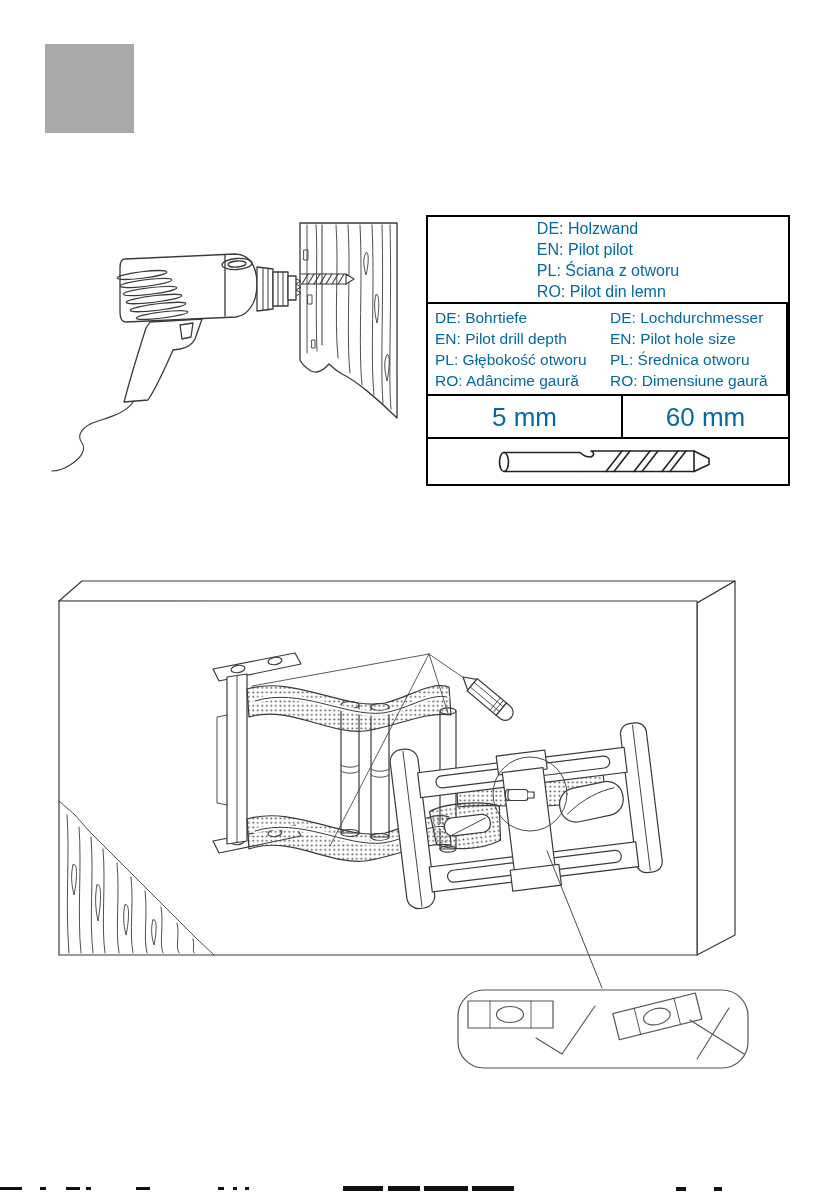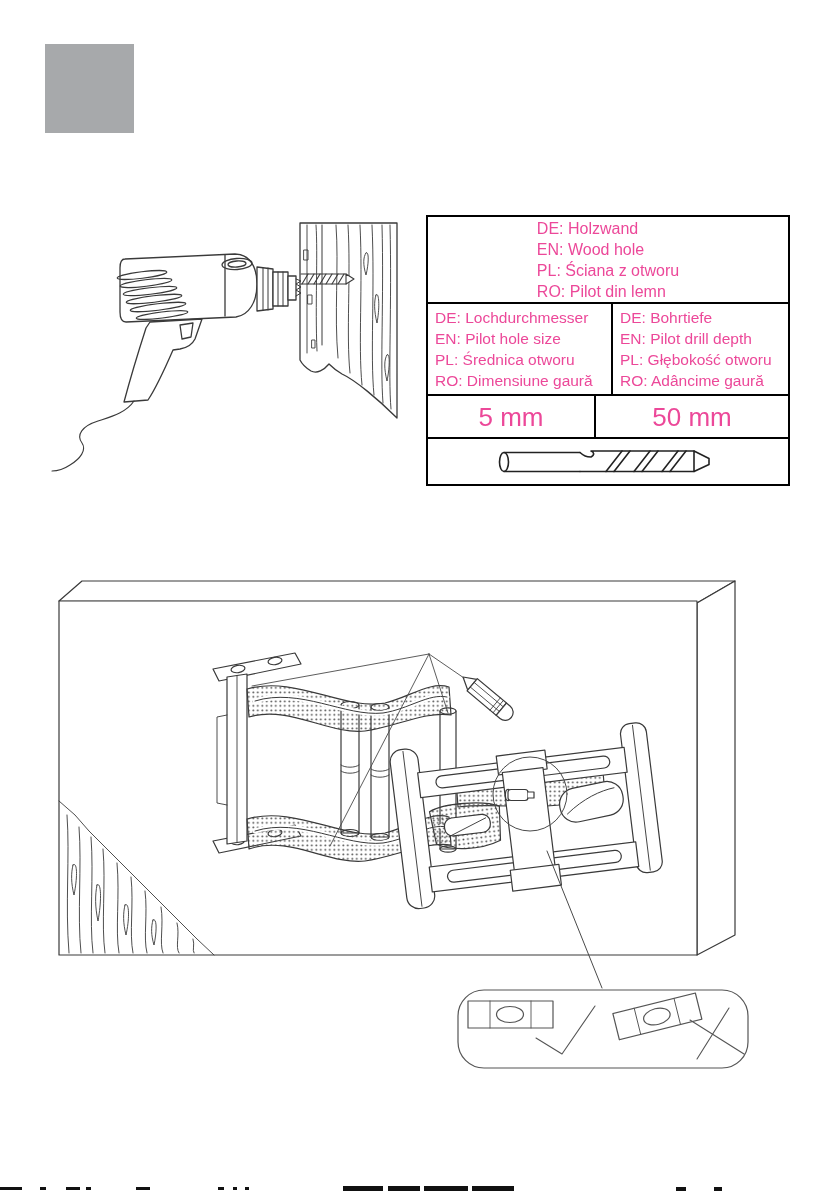--- a/index.html
+++ b/index.html
@@ -1,19 +1,19 @@
 <!DOCTYPE html>
 <html><head>
 <meta charset="utf-8">
 <style>
   html,body { margin:0; padding:0; background:#e8e8e8; }
   .page {
     position:relative; width:840px; height:1192px; margin:0 auto;
     background:#ffffff; overflow:hidden;
-    font-family:"Liberation Sans", sans-serif; color:#ec4899;
+    font-family:"Liberation Sans", sans-serif; color:#0369a1;
   }
   .step-square { position:absolute; left:45px; top:44px; width:89px; height:89px; }
 
   
   .spec-table {
     position:absolute; left:426px; top:215px; width:364px;
     border:2px solid #000; box-sizing:border-box; background:#fff;
   }
   .t-row-header {
     height:85px; border-bottom:2px solid #000;
@@ -25,21 +25,21 @@
     box-sizing:border-box; padding:3px 6px 0 7px;
     font-size:15.5px; line-height:21px;
   }
   .t-cell.left  { width:185px; border-right:2px solid #000; }
   .t-cell.right { flex:1; }
   .t-row-values { display:flex; height:41px; border-bottom:2px solid #000; }
   .t-val {
     box-sizing:border-box; display:flex; align-items:center; justify-content:center;
     font-size:26px; line-height:26px;
   }
-  .t-val.left { width:168px; border-right:2px solid #000; }
+  .t-val.left { width:195px; border-right:2px solid #000; }
   .t-val.right { flex:1; }
   .t-row-bit { height:45px; display:flex; align-items:center; justify-content:center; }
 
   svg { display:block; }
   .abs { position:absolute; }
 </style>
 </head>
 <body>
 
 <div class="page">
@@ -104,42 +104,42 @@
         <path d="M278,79 L272,89 M284,79 L278,89 M290,79 L284,89 M296,79 L290,89 M302,79 L296,89 M308,79 L302,89 M314,79 L308,89"></path>
         <path d="M316,79 L324,84 L316,89 Z" fill="#fff"></path>
       </g>
     </g>
   </svg>
 
   <div class="spec-table">
     <div class="t-row-header">
       <div class="lines">
         <div>DE: Holzwand</div>
-        <div>EN: Wood hole</div>
+        <div>EN: Pilot pilot</div>
         <div>PL: Ściana z otworu</div>
         <div>RO: Pilot din lemn</div>
       </div>
     </div>
     <div class="t-row-labels">
+      <div class="t-cell right">
+        <div>DE: Bohrtiefe</div>
+        <div>EN: Pilot drill depth</div>
+        <div>PL: Głębokość otworu</div>
+        <div>RO: Adâncime gaură</div>
+      </div>
       <div class="t-cell left">
         <div>DE: Lochdurchmesser</div>
         <div>EN: Pilot hole size</div>
         <div>PL: Średnica otworu</div>
         <div>RO: Dimensiune gaură</div>
       </div>
-      <div class="t-cell right">
-        <div>DE: Bohrtiefe</div>
-        <div>EN: Pilot drill depth</div>
-        <div>PL: Głębokość otworu</div>
-        <div>RO: Adâncime gaură</div>
-      </div>
     </div>
     <div class="t-row-values">
       <div class="t-val left">5 mm</div>
-      <div class="t-val right">50 mm</div>
+      <div class="t-val right">60 mm</div>
     </div>
     <div class="t-row-bit">
       <svg width="360" height="45" viewBox="0 0 360 45">
         <g fill="none" stroke="#222" stroke-width="1.6" stroke-linejoin="round" stroke-linecap="round">
           <ellipse cx="76" cy="23" rx="4.5" ry="9.5"></ellipse>
           <path d="M76,13.5 H152 M76,32.5 H152"></path>
           <path d="M152,13.5 C156,17 158,18 163,18 C167,16 166,13 163,12 L266,12"></path>
           <path d="M152,32.5 H266"></path>
           <path d="M178,32.5 L194,12 M186,32.5 L202,12 M206,32.5 L222,12 M214,32.5 L230,12 M234,32.5 L250,12 M242,32.5 L258,12"></path>
           <path d="M266,12 L281,19.5 L281,25.5 L266,32.5 Z"></path>

